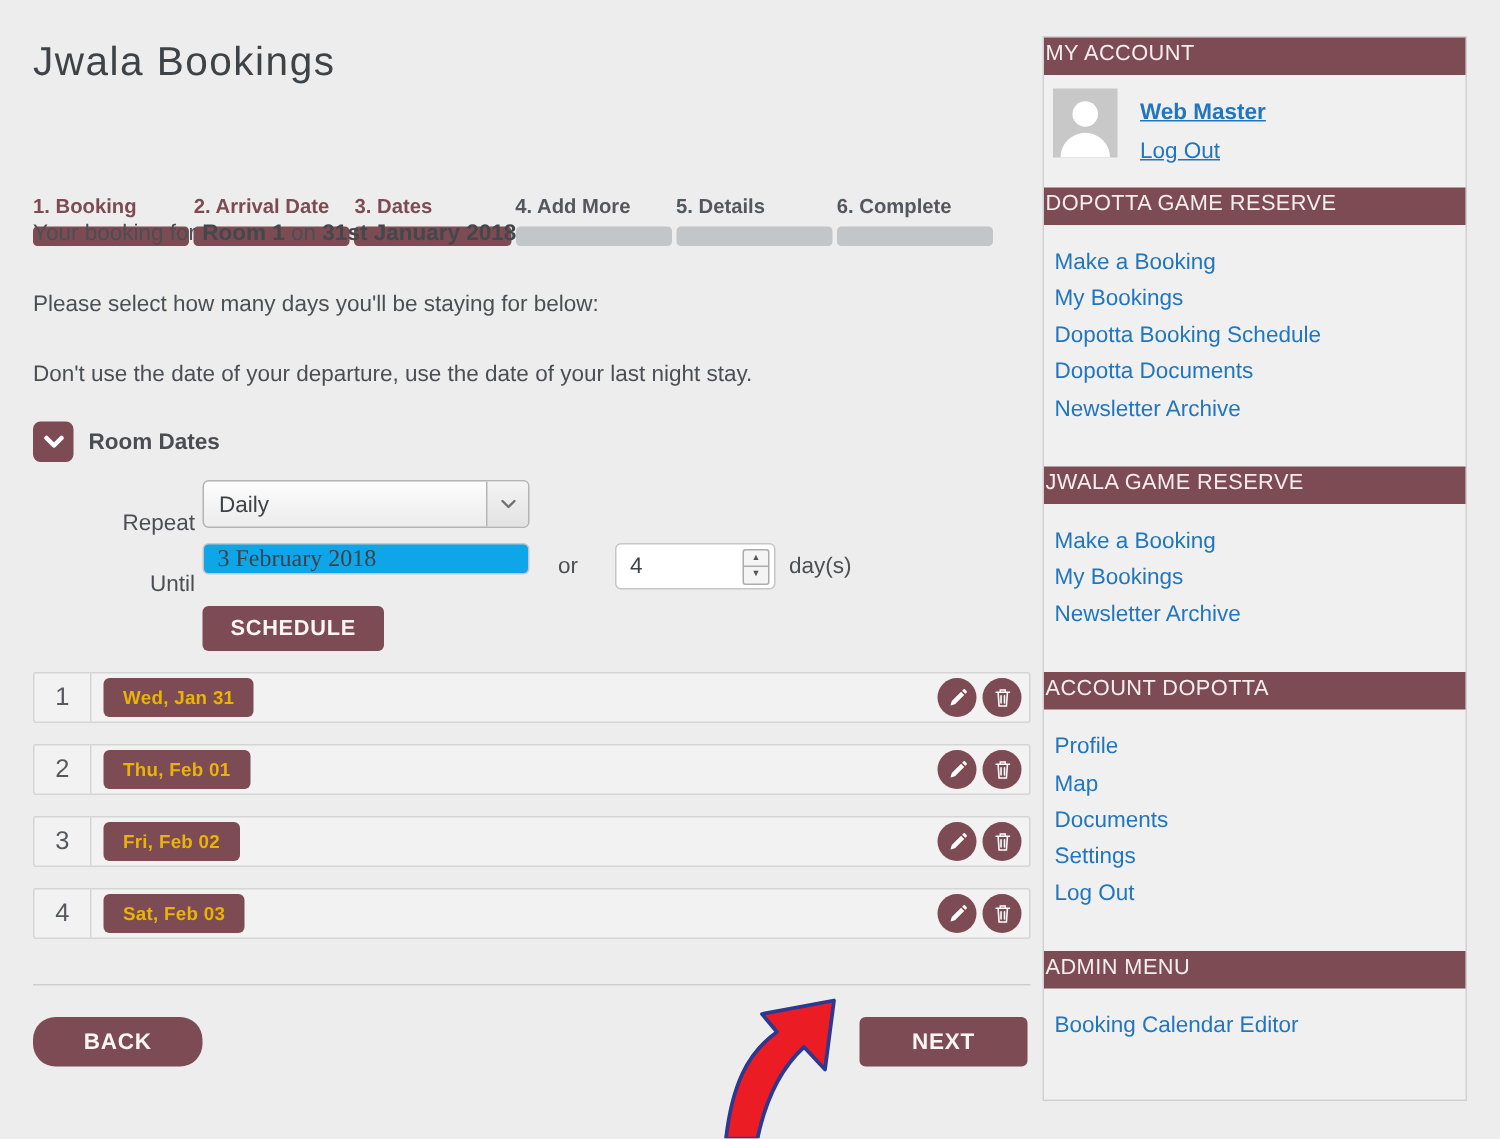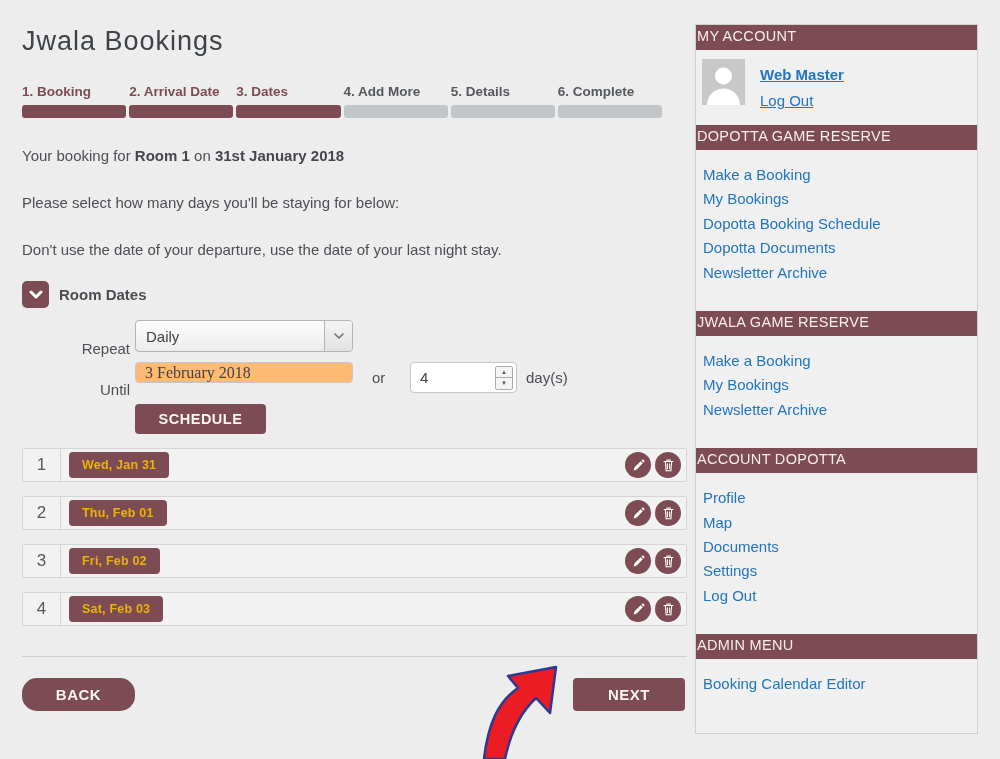--- a/index.html
+++ b/index.html
@@ -8,21 +8,21 @@
   }
   *{box-sizing:border-box; margin:0; padding:0;}
   html,body{width:1000px;height:759px;overflow:hidden;}
   body{background:var(--page-bg); font-family:"Liberation Sans",sans-serif; color:var(--text); position:relative;}
   .abs{position:absolute;}
 
   
   #page-title{left:22px; top:26px; font-size:27px; font-weight:500; letter-spacing:1px; color:#3e4347;}
 
   .steps{left:22px; top:84px; width:640px; display:flex; gap:3px;}
-  .step{flex:1;}
+  .step{flex:1;margin-top:46px;}
   .step .lbl{font-size:13.5px; font-weight:bold; color:#54585d; white-space:nowrap;}
   .step .bar{margin-top:6px; height:13px; border-radius:3px; background:var(--inactive-bar);}
   .step.active .lbl{color:var(--maroon);}
   .step.active .bar{background:var(--maroon);}
 
   .para{left:22px; font-size:15px; color:var(--text);}
   .para b{color:#44474c;}
 
   .room-dates{left:22px; top:281px; display:flex; align-items:center; gap:10px;}
   .toggle-btn{width:27px; height:27px; background:var(--maroon); border:none; border-radius:5px;
@@ -31,38 +31,38 @@
 
   .form-label{font-size:15px; color:var(--text); text-align:right; width:108px; left:22px;margin-top:12px;}
 
   .select{left:135px; top:320px; width:218px; height:32px; border:1px solid #b4b4b4; border-radius:4px;
     background:linear-gradient(#fdfdfd,#ececec); display:flex; align-items:center; cursor:pointer; overflow:hidden;}
   .select .val{flex:1; padding-left:10px; font-size:15px; color:#3f4347;}
   .select .arrow{width:28px; height:100%; border-left:1px solid #b4b4b4; display:flex; align-items:center;
     justify-content:center; background:linear-gradient(#f4f4f4,#e2e2e2);}
 
   .text-input{left:135px; top:362px; width:218px; height:21px; border:1px solid #c6c6c6; border-radius:4px;
-    background:#fdba74; font-family:"Liberation Serif",serif; font-size:16px; color:#3f4347; padding:0 9px;}
+    background:#0ea5e9; font-family:"Liberation Serif",serif; font-size:16px; color:#3f4347; padding:0 9px;}
 
   .or-lbl{left:372px; top:369px; font-size:15px;}
 
   .num-input{left:410px; top:362px; width:107px; height:31px; border:1px solid #c6c6c6; border-radius:4px;
     background:#fff; display:flex; align-items:center;}
   .num-input .val{flex:1; padding-left:9px; font-size:15px; color:#3f4347;}
   .spinner{width:18px; height:24px; margin-right:3px; border:1px solid #ababab; border-radius:2px;
     display:flex; flex-direction:column; background:#f4f4f4;}
   .spinner span{flex:1; display:flex; align-items:center; justify-content:center; font-size:6px;
     color:#555; cursor:pointer; line-height:1;}
   .spinner span:first-child{border-bottom:1px solid #ababab;}
 
   .days-lbl{left:526px; top:369px; font-size:15px;}
 
   .btn{background:var(--maroon); color:#fdf6f2; font-family:"Liberation Sans",sans-serif; font-weight:bold;
     border:none; border-radius:4px; cursor:pointer; letter-spacing:.5px;}
-  #schedule-btn{left:135px; top:404px; width:131px; height:30px; font-size:14.5px;}
+  #schedule-btn{left:135px; top:404px; width:121px; height:30px; font-size:14.5px;}
   #back-btn{left:22px; top:678px; width:113px; height:33px; font-size:15px;border-radius:15px;}
   #next-btn{left:573px; top:678px; width:112px; height:33px; font-size:15px;}
 
   .date-row{left:22px; width:665px; height:34px; background:#f3f2f3; border:1px solid var(--border);
     border-radius:2px; display:flex; align-items:center;}
   .date-row .num{width:38px; text-align:center; font-size:17px; color:#55585c; border-right:1px solid var(--border);
     align-self:stretch; display:flex; align-items:center; justify-content:center;}
   .date-pill{margin-left:8px; background:var(--maroon); color:#eab308; font-size:12.5px; font-weight:bold;
     padding:6px 13px; border-radius:4px; letter-spacing:.2px; white-space:nowrap;}
   .row-actions{margin-left:auto; margin-right:5px; display:flex; gap:4px;}

